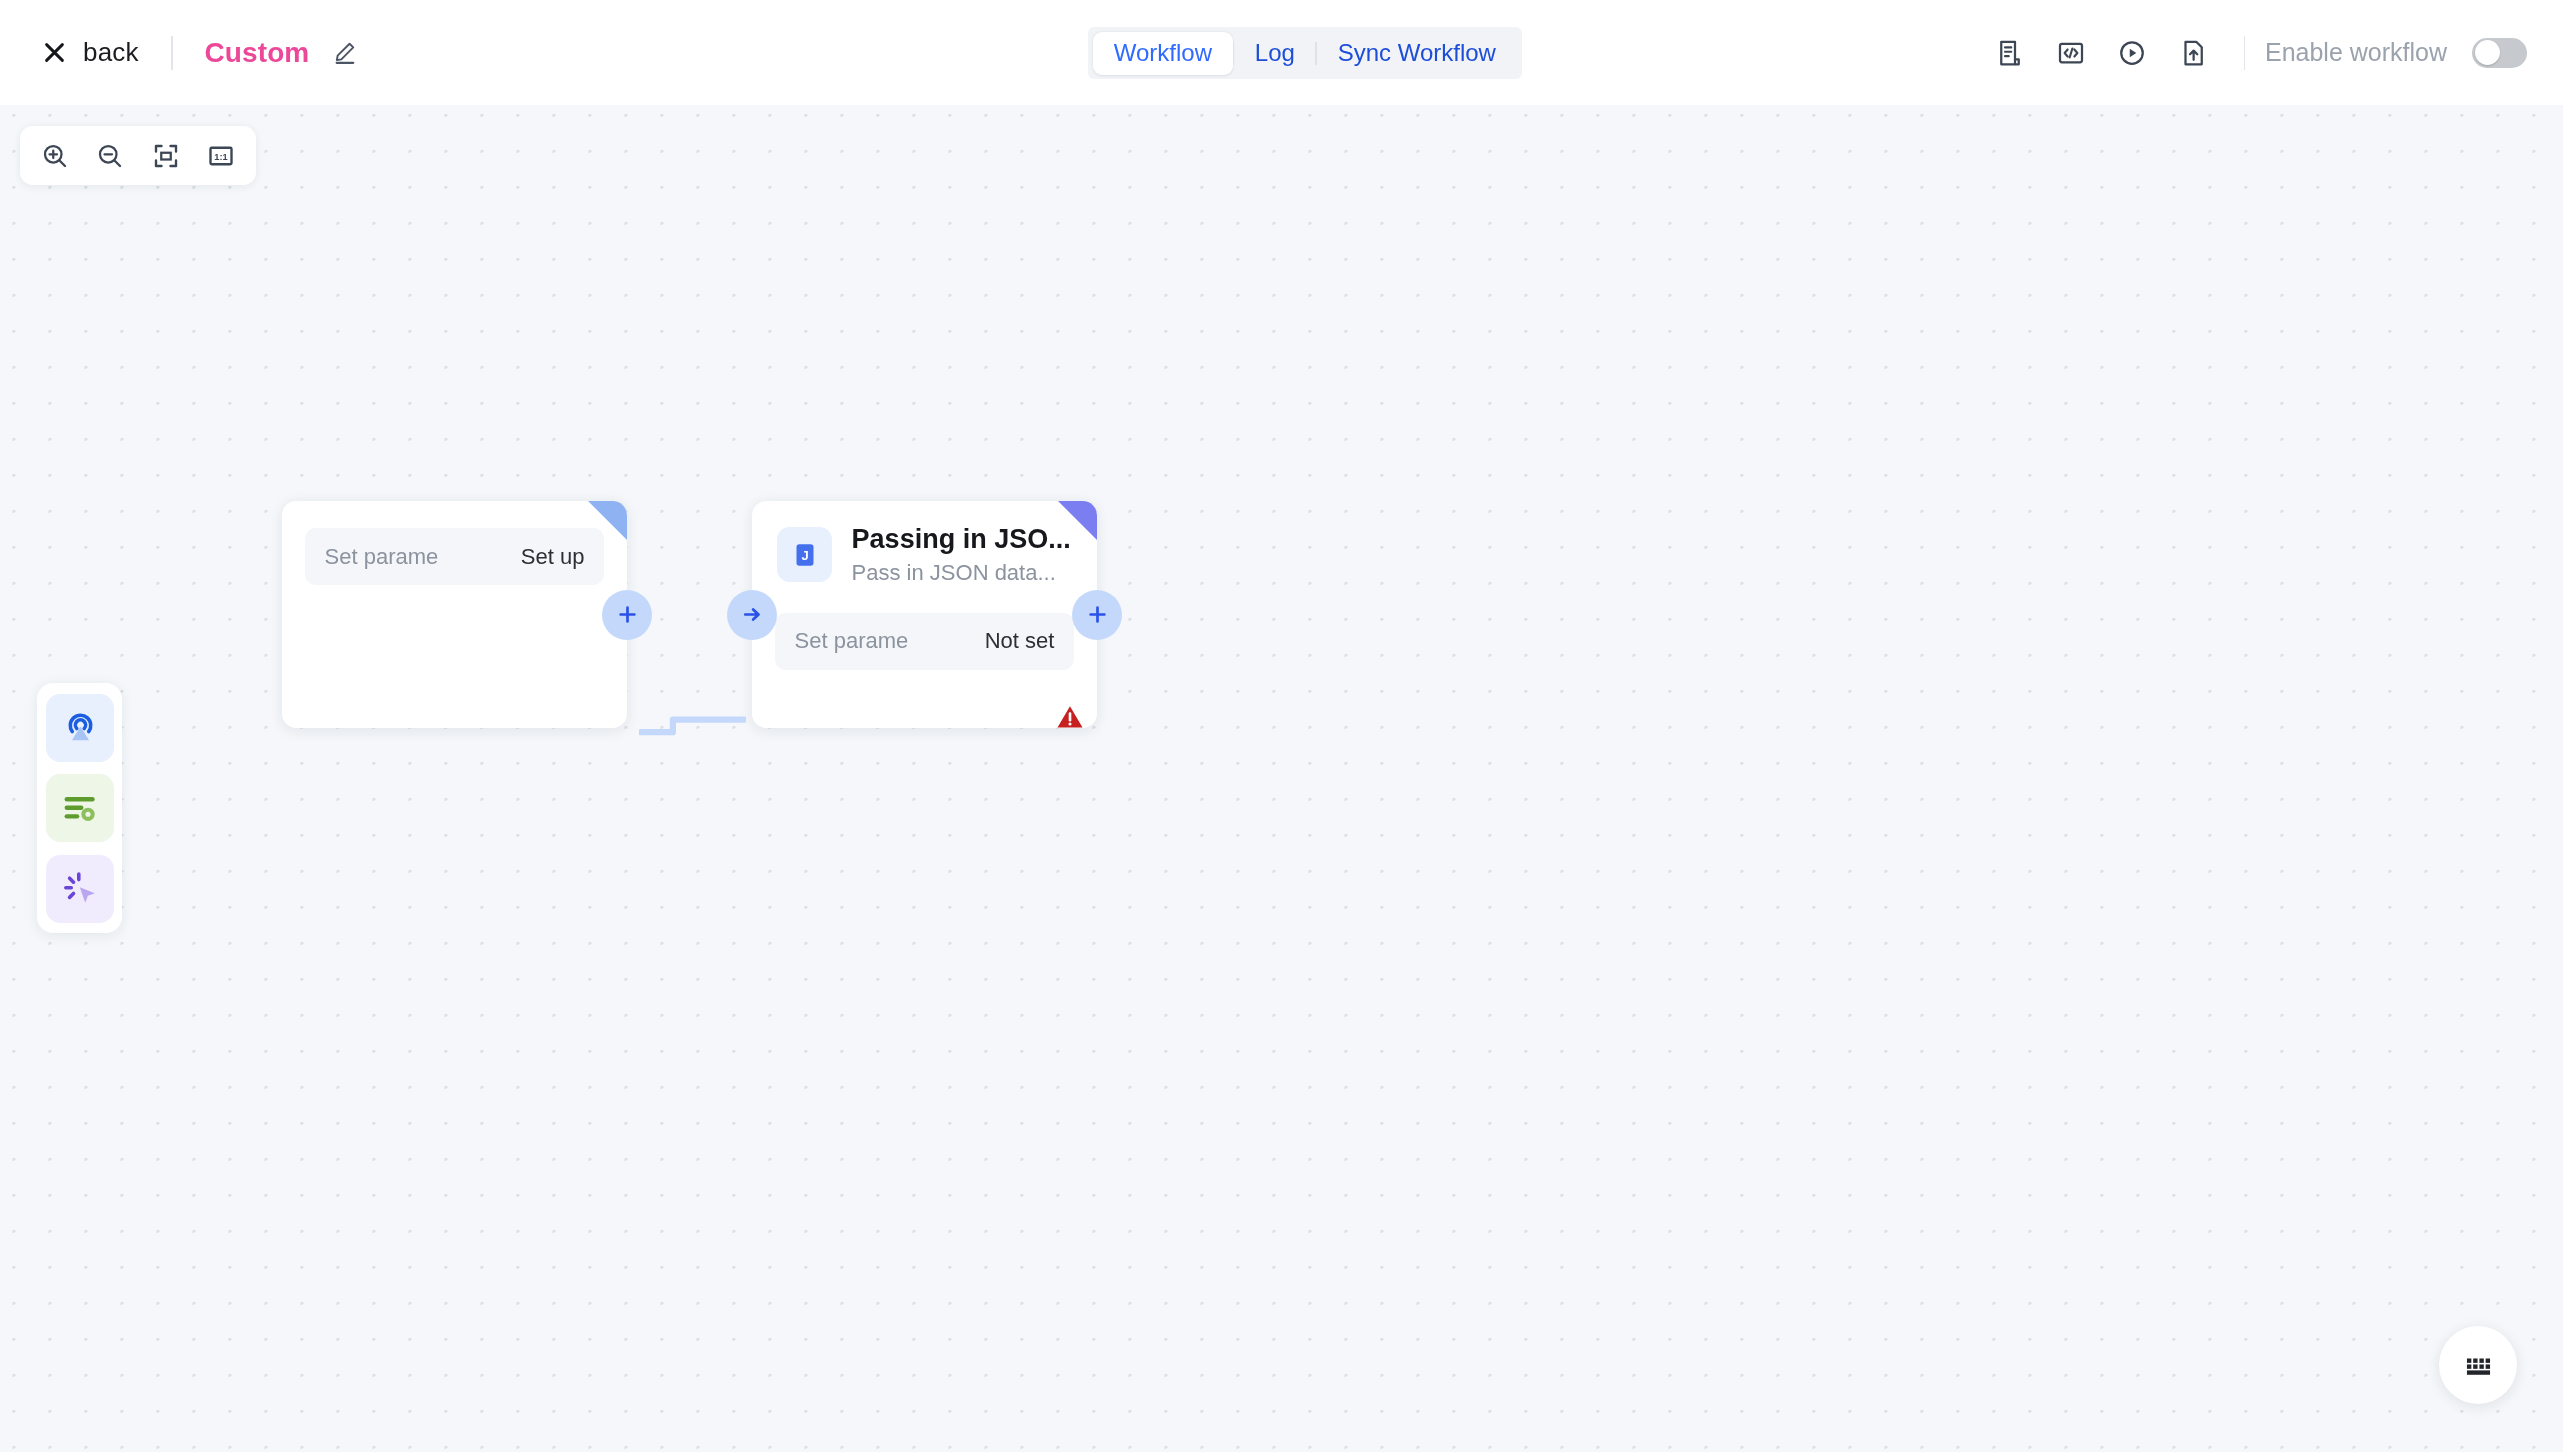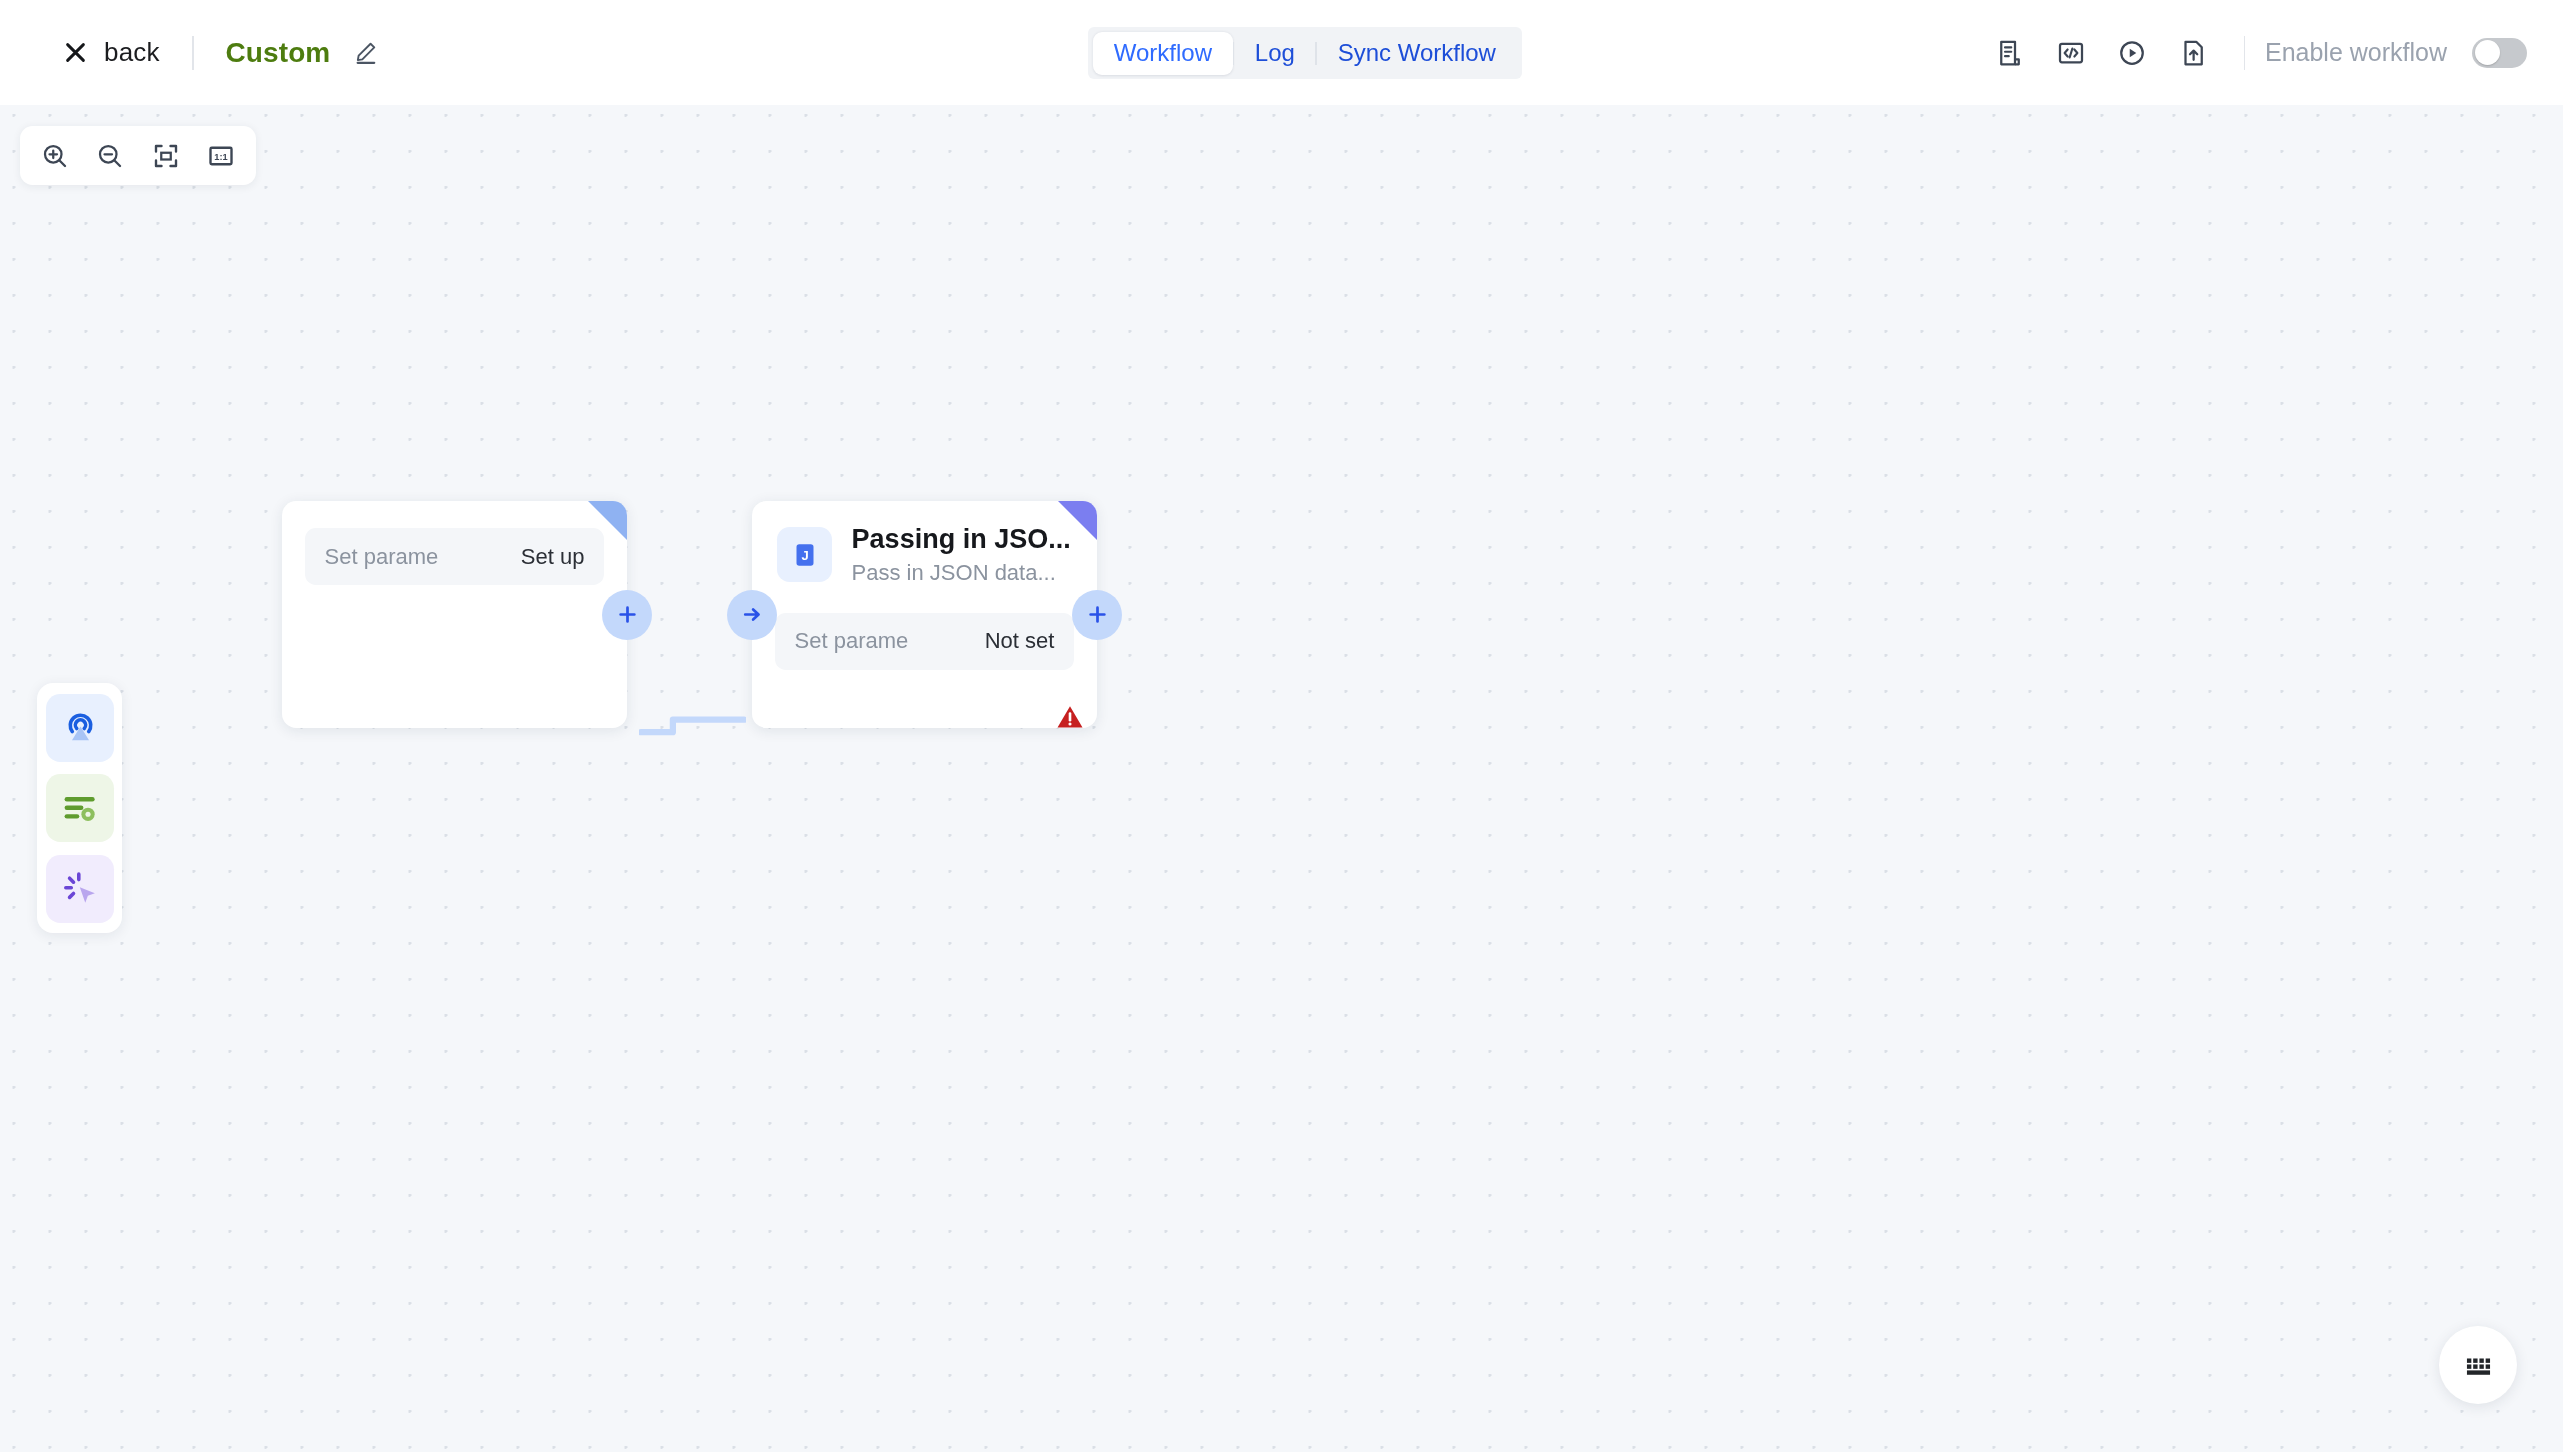--- a/index.html
+++ b/index.html
@@ -20,21 +20,21 @@
     height: 105px;
     background: #ffffff;
     display: flex;
     align-items: center;
     z-index: 40;
   }
 
   .header-left {
     display: flex;
     align-items: center;
-    padding-left: 62px;
+    padding-left: 41px;
     gap: 0;
   }
 
   .back-btn {
     display: flex;
     align-items: center;
     gap: 15px;
     cursor: pointer;
   }
 
@@ -49,21 +49,21 @@
   .header-divider {
     width: 1.8px;
     height: 34px;
     background: #e2e5ea;
     margin: 0 32px;
   }
 
   .doc-title {
     font-size: 28px;
     font-weight: bold;
-    color: #4d7c0f;
+    color: #ec4899;
     letter-spacing: 0.1px;
   }
 
   .pencil-icon {
     width: 27px; height: 27px;
     margin-left: 21.4px;
     cursor: pointer;
     display: block;
   }
 

